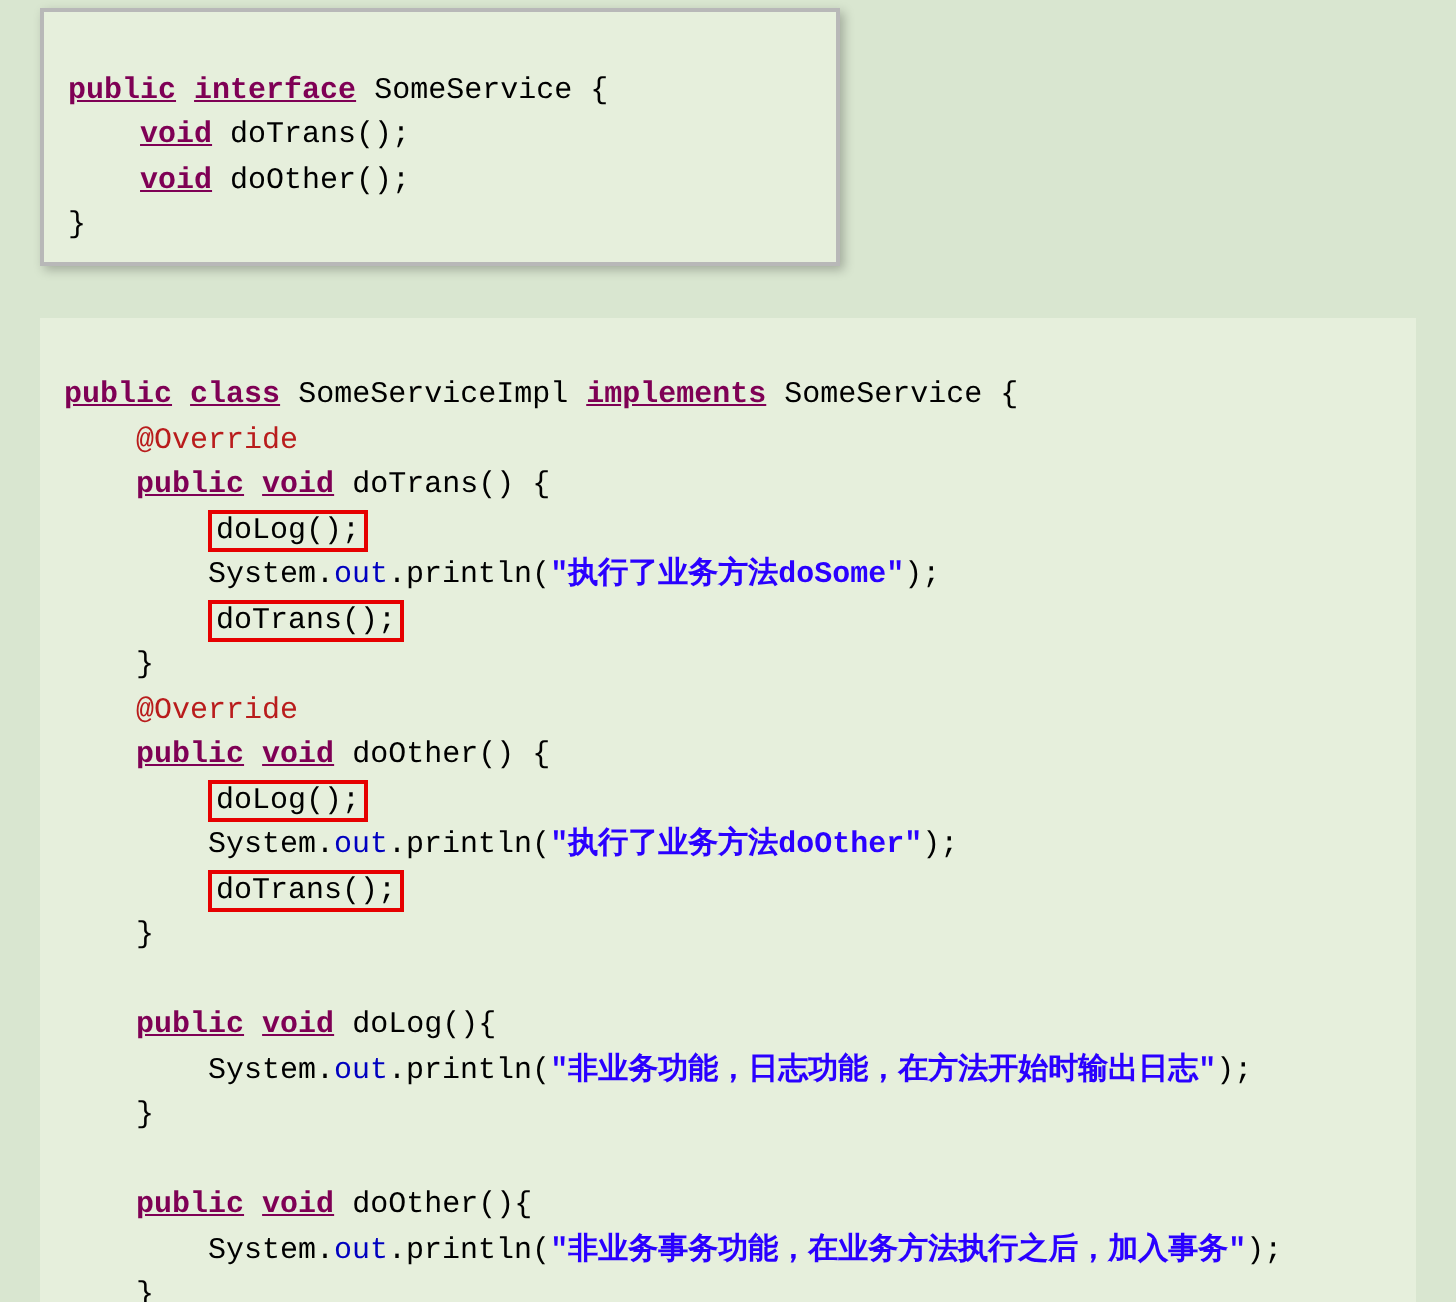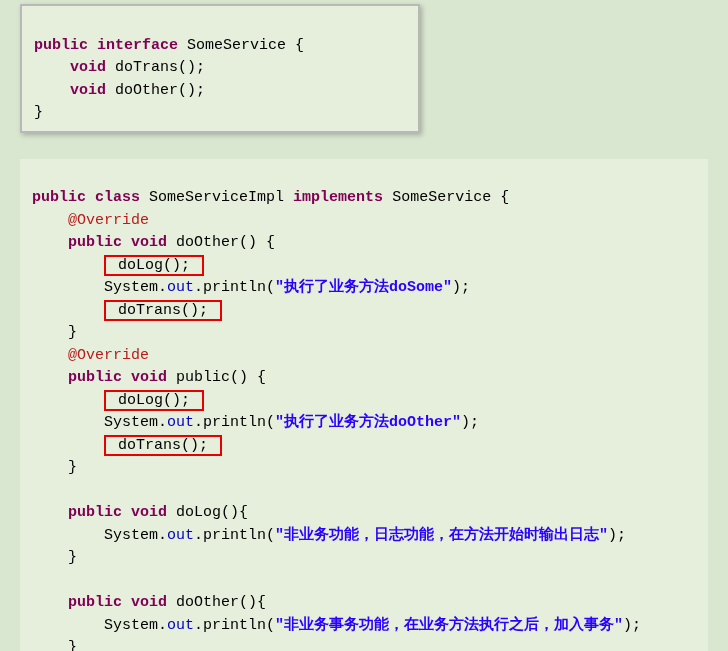--- a/index.html
+++ b/index.html
@@ -24,51 +24,51 @@
   .block-top {
     margin-top: 4px;
     border: 2px solid #b8b8b8;
     box-shadow: 2px 2px 5px rgba(0,0,0,0.25);
     width: 400px;
   }
   .block-bottom {
     margin-top: 26px;
     width: 688px;
   }
-  .kw { color: #7f0055; font-weight: bold; }
+  .kw { color: #7f0055; font-weight: bold; text-decoration: underline; }
   .str { color: #2a00ff; font-weight: bold; }
   .ann { color: #b91c1c; }
   .stat { color: #0000c0; }
   .hl {
     border: 2px solid #e60000;
-    padding: 0 12px;
+    padding: 0 2px;
     display: inline-block;
     line-height: 1.15;
   }
 </style>
 </head>
 <body>
 
 <div class="code-block block-top">
 <span class="kw">public</span> <span class="kw">interface</span> <span>SomeService</span><span> {</span>
     <span class="kw">void</span><span> doTrans();</span>
     <span class="kw">void</span><span> doOther();</span>
 <span>}</span>
 </div>
 
 <div class="code-block block-bottom">
 <span class="kw">public</span> <span class="kw">class</span> <span>SomeServiceImpl</span> <span class="kw">implements</span> <span>SomeService</span><span> {</span>
     <span class="ann">@Override</span>
-    <span class="kw">public</span> <span class="kw">void</span><span> doOther() {</span>
+    <span class="kw">public</span> <span class="kw">void</span><span> doTrans() {</span>
         <span class="hl">doLog();</span>
         <span>System.</span><span class="stat">out</span><span>.println(</span><span class="str">"执行了业务方法doSome"</span><span>);</span>
         <span class="hl">doTrans();</span>
     <span>}</span>
     <span class="ann">@Override</span>
-    <span class="kw">public</span> <span class="kw">void</span><span> public() {</span>
+    <span class="kw">public</span> <span class="kw">void</span><span> doOther() {</span>
         <span class="hl">doLog();</span>
         <span>System.</span><span class="stat">out</span><span>.println(</span><span class="str">"执行了业务方法doOther"</span><span>);</span>
         <span class="hl">doTrans();</span>
     <span>}</span>
 
     <span class="kw">public</span> <span class="kw">void</span><span> doLog(){</span>
         <span>System.</span><span class="stat">out</span><span>.println(</span><span class="str">"非业务功能，日志功能，在方法开始时输出日志"</span><span>);</span>
     <span>}</span>
 
     <span class="kw">public</span> <span class="kw">void</span><span> doOther(){</span>

